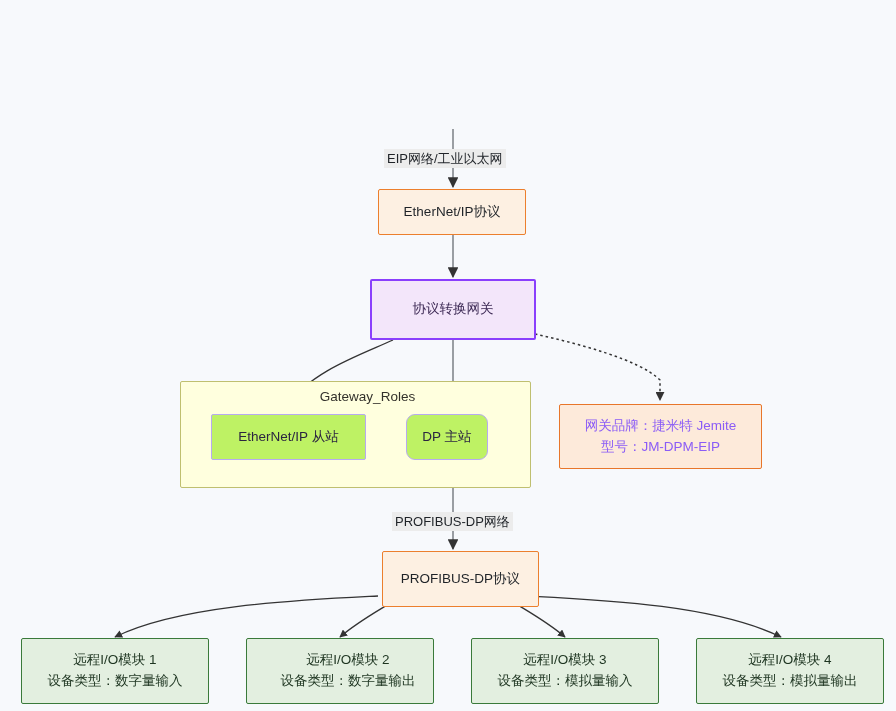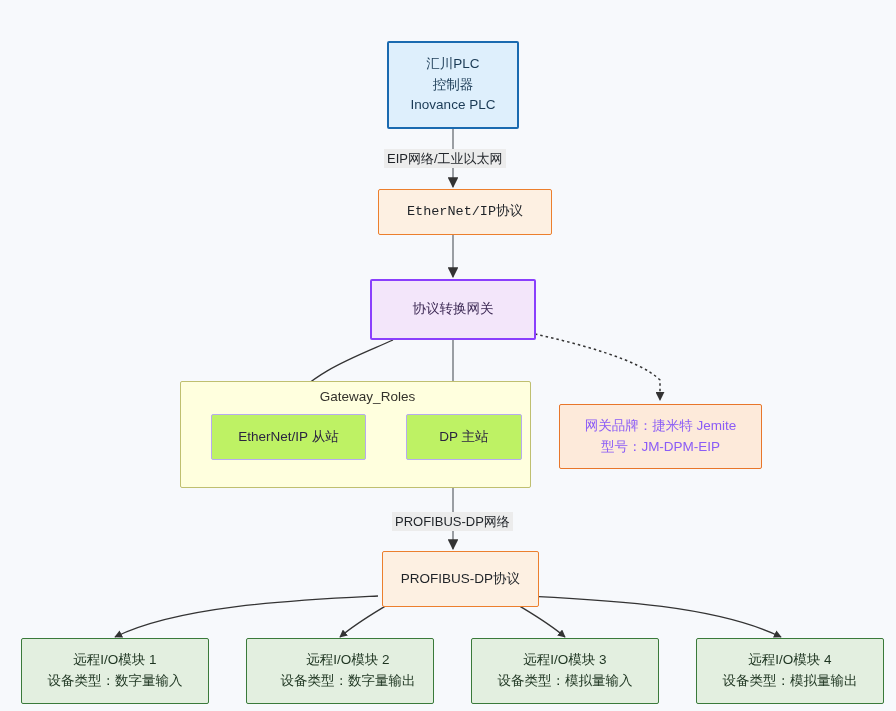--- a/index.html
+++ b/index.html
@@ -134,41 +134,36 @@
     <path d="M 378,596 C 300,600 180,605 115,637" fill="none" stroke="#333333" stroke-width="1.3" marker-end="url(#arrow)"></path>
     <path d="M 400,597 C 380,610 360,620 340,637" fill="none" stroke="#333333" stroke-width="1.3" marker-end="url(#arrow)"></path>
     <path d="M 505,597 C 525,610 545,620 565,637" fill="none" stroke="#333333" stroke-width="1.3" marker-end="url(#arrow)"></path>
     <path d="M 528,596 C 605,600 715,605 781,637" fill="none" stroke="#333333" stroke-width="1.3" marker-end="url(#arrow)"></path>
   </svg>
 
   <div class="subgraph" style="left:180px; top:381px; width:351px; height:107px;">
     <div class="subgraph-title">Gateway_Roles</div>
   </div>
 
-  <div class="node node-plc" style="left:387px; top:41px; width:132px; height:88px;">
-    <span class="line">汇川PLC</span>
-    <span class="line">控制器</span>
-    <span class="line">Inovance PLC</span>
-  </div>
 
   <div class="edge-label" style="left:384px; top:149px;">EIP网络/工业以太网</div>
 
-  <div class="node node-proto" style="left:378px; top:189px; width:174px; height:46px;font-family:Liberation Mono, monospace;">
+  <div class="node node-proto" style="left:378px; top:189px; width:148px; height:46px;">
     <span class="line">EtherNet/IP协议</span>
   </div>
 
   <div class="node node-gateway" style="left:370px; top:279px; width:166px; height:61px;">
     <span class="line">协议转换网关</span>
   </div>
 
   <div class="node node-role" style="left:211px; top:414px; width:155px; height:46px;">
     <span class="line">EtherNet/IP 从站</span>
   </div>
 
-  <div class="node node-role" style="left:406px; top:414px; width:116px; height:46px;">
+  <div class="node node-role" style="left:406px; top:414px; width:82px; height:46px;border-radius:9px;">
     <span class="line">DP 主站</span>
   </div>
 
   <div class="node node-info" style="left:559px; top:404px; width:203px; height:65px;">
     <span class="line">网关品牌：捷米特 Jemite</span>
     <span class="line">型号：JM-DPM-EIP</span>
   </div>
 
   <div class="edge-label" style="left:392px; top:512px;">PROFIBUS-DP网络</div>
 

